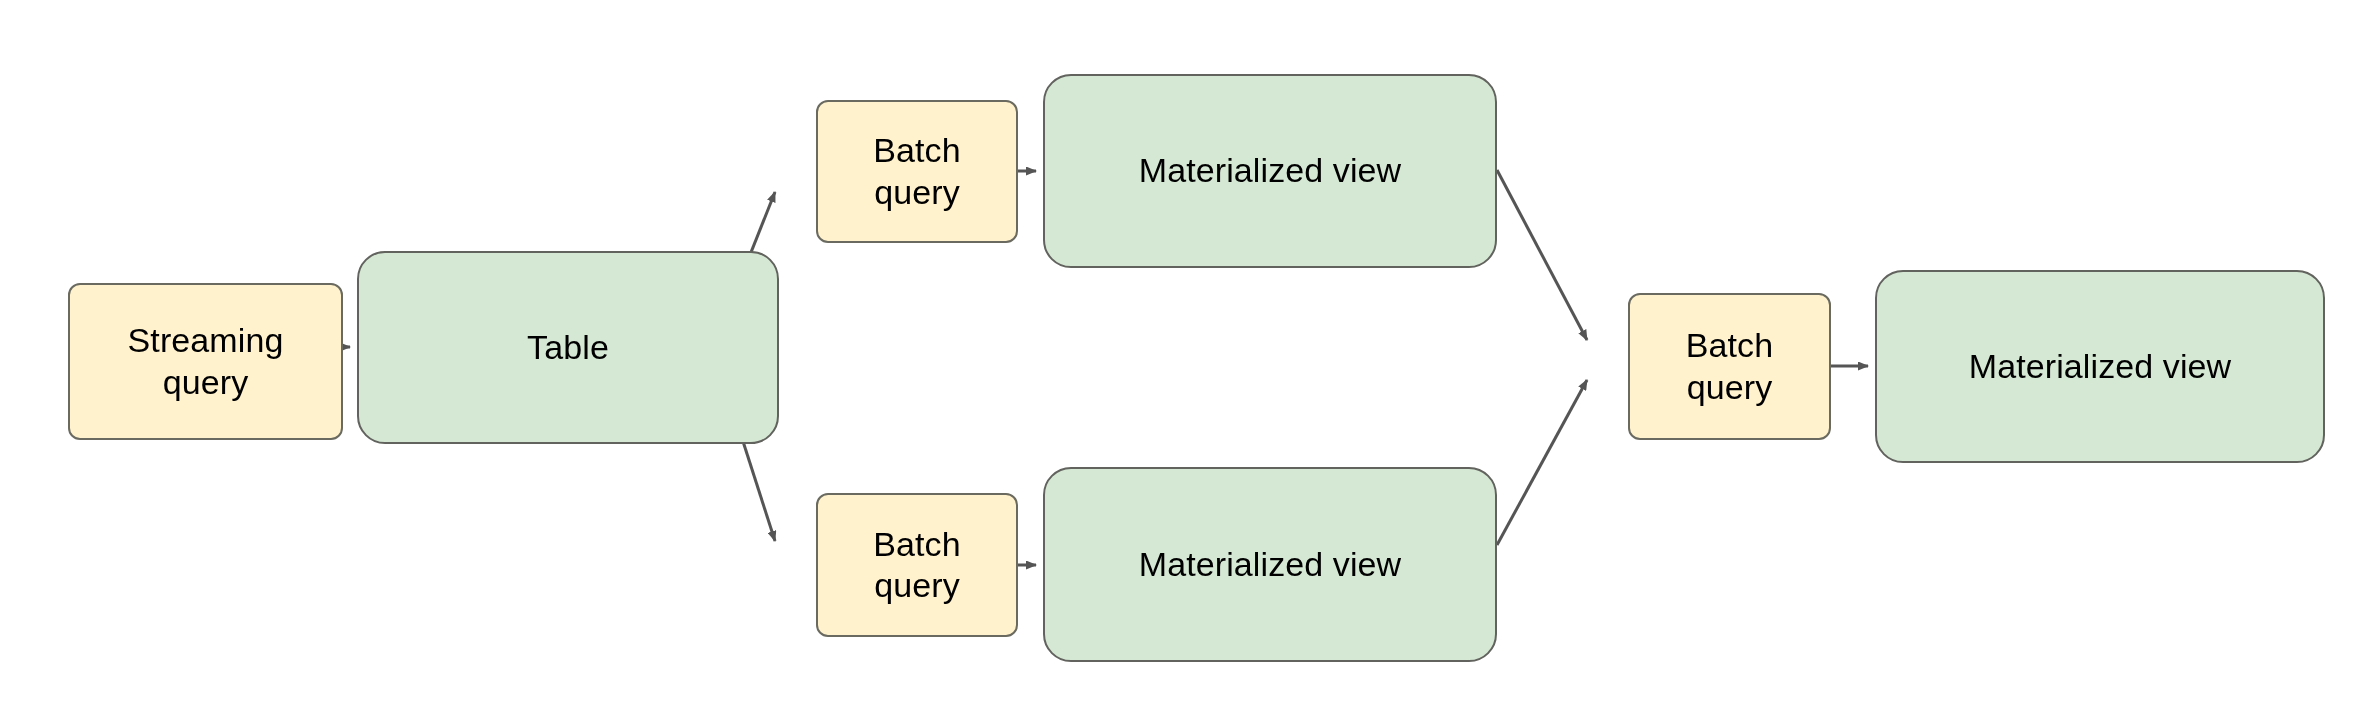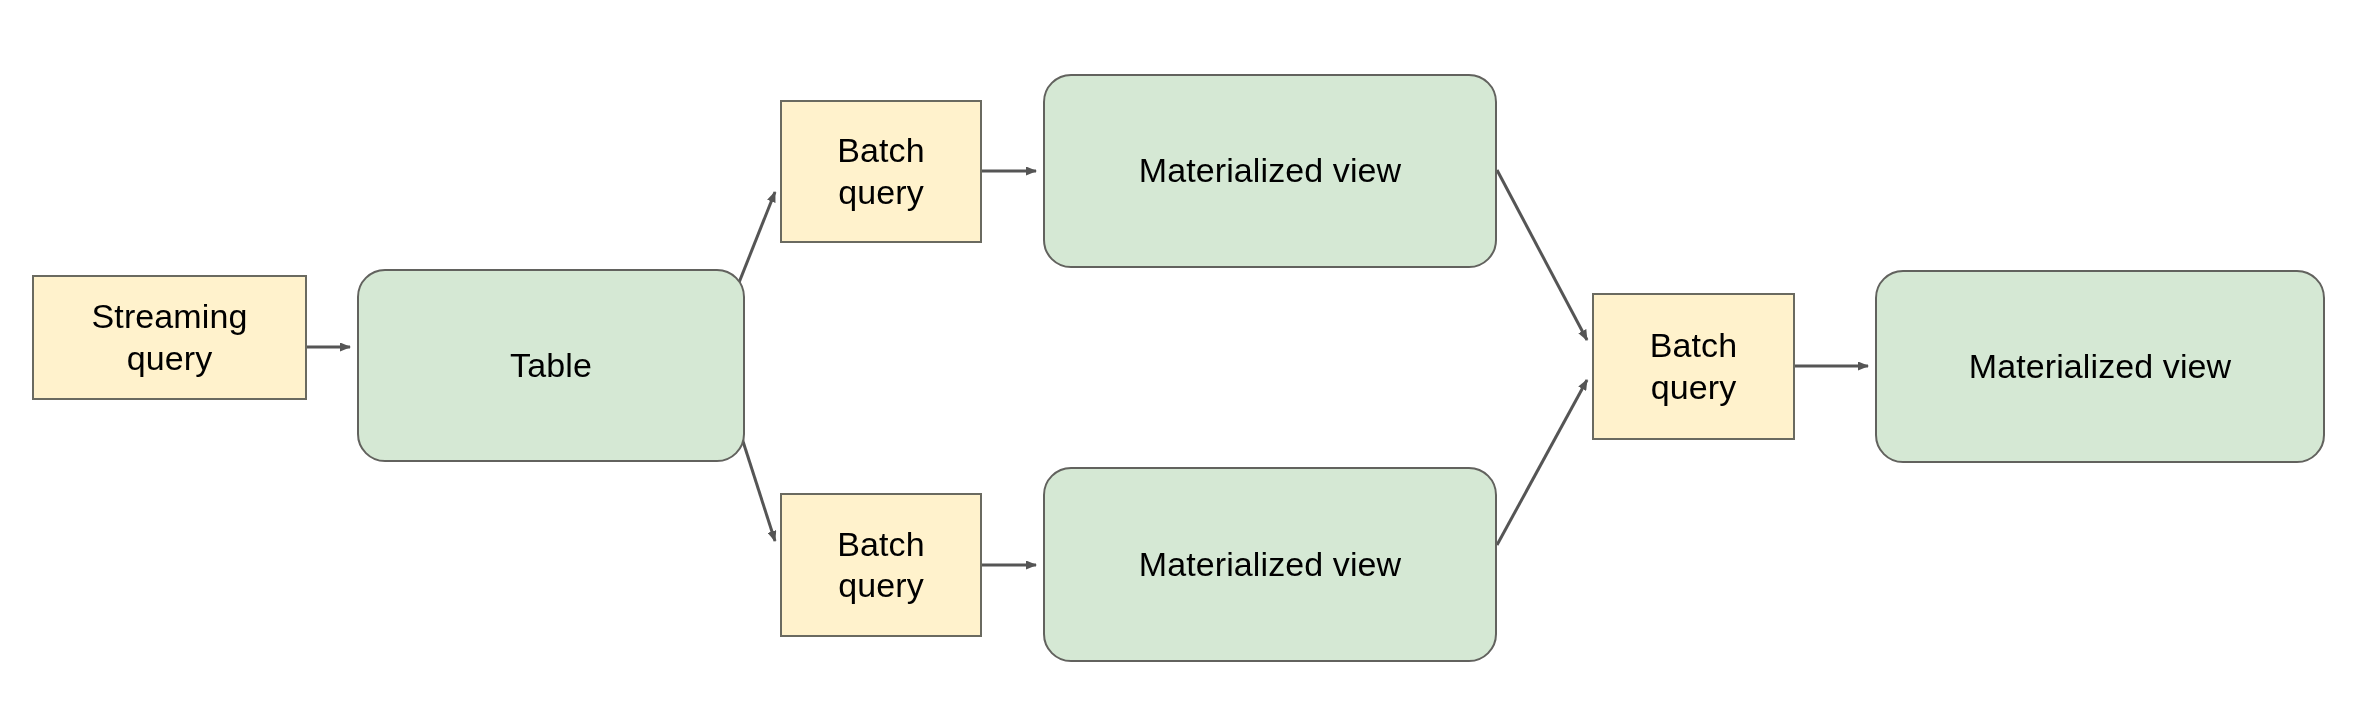--- a/index.html
+++ b/index.html
@@ -37,21 +37,22 @@
     color: #000000;
     font-size: 34px;
     line-height: 1.22;
     letter-spacing: 0.1px;
     border: 2px solid #666666;
     white-space: pre-line;
   }
   .node.process {
     background: #fff2cc;
     border-color: #6a6a60;
-    border-radius: 0;
+    border-radius: 12px;
+    margin-left: 36px;
   }
   .node.store {
     background: #d5e8d4;
     border-color: #62625e;
     border-radius: 28px;
   }
   .node-label {
     display: block;
     padding: 0 8px;
   }
@@ -94,26 +95,26 @@
 
     <g>
       <line x1="1497" y1="545" x2="1587" y2="380" stroke="#555555" stroke-width="3" marker-end="url(#arrowhead)"></line>
     </g>
 
     <g>
       <line x1="1795" y1="366" x2="1868" y2="366" stroke="#555555" stroke-width="3" marker-end="url(#arrowhead)"></line>
     </g>
   </svg>
 
-  <div class="node process" id="n-streaming-query" style="left: 32px; top: 275px; width: 275px; height: 125px;">
+  <div class="node process" id="n-streaming-query" style="left: 32px; top: 283px; width: 275px; height: 157px;">
     <span class="node-label">Streaming
 query</span>
   </div>
 
-  <div class="node store" id="n-table" style="left: 357px; top: 269px; width: 388px; height: 193px;">
+  <div class="node store" id="n-table" style="left: 357px; top: 251px; width: 422px; height: 193px;">
     <span class="node-label">Table</span>
   </div>
 
   <div class="node process" id="n-batch-query-top" style="left: 780px; top: 100px; width: 202px; height: 143px;">
     <span class="node-label">Batch
 query</span>
   </div>
 
   <div class="node store" id="n-materialized-view-top" style="left: 1043px; top: 74px; width: 454px; height: 194px;">
     <span class="node-label">Materialized view</span>

